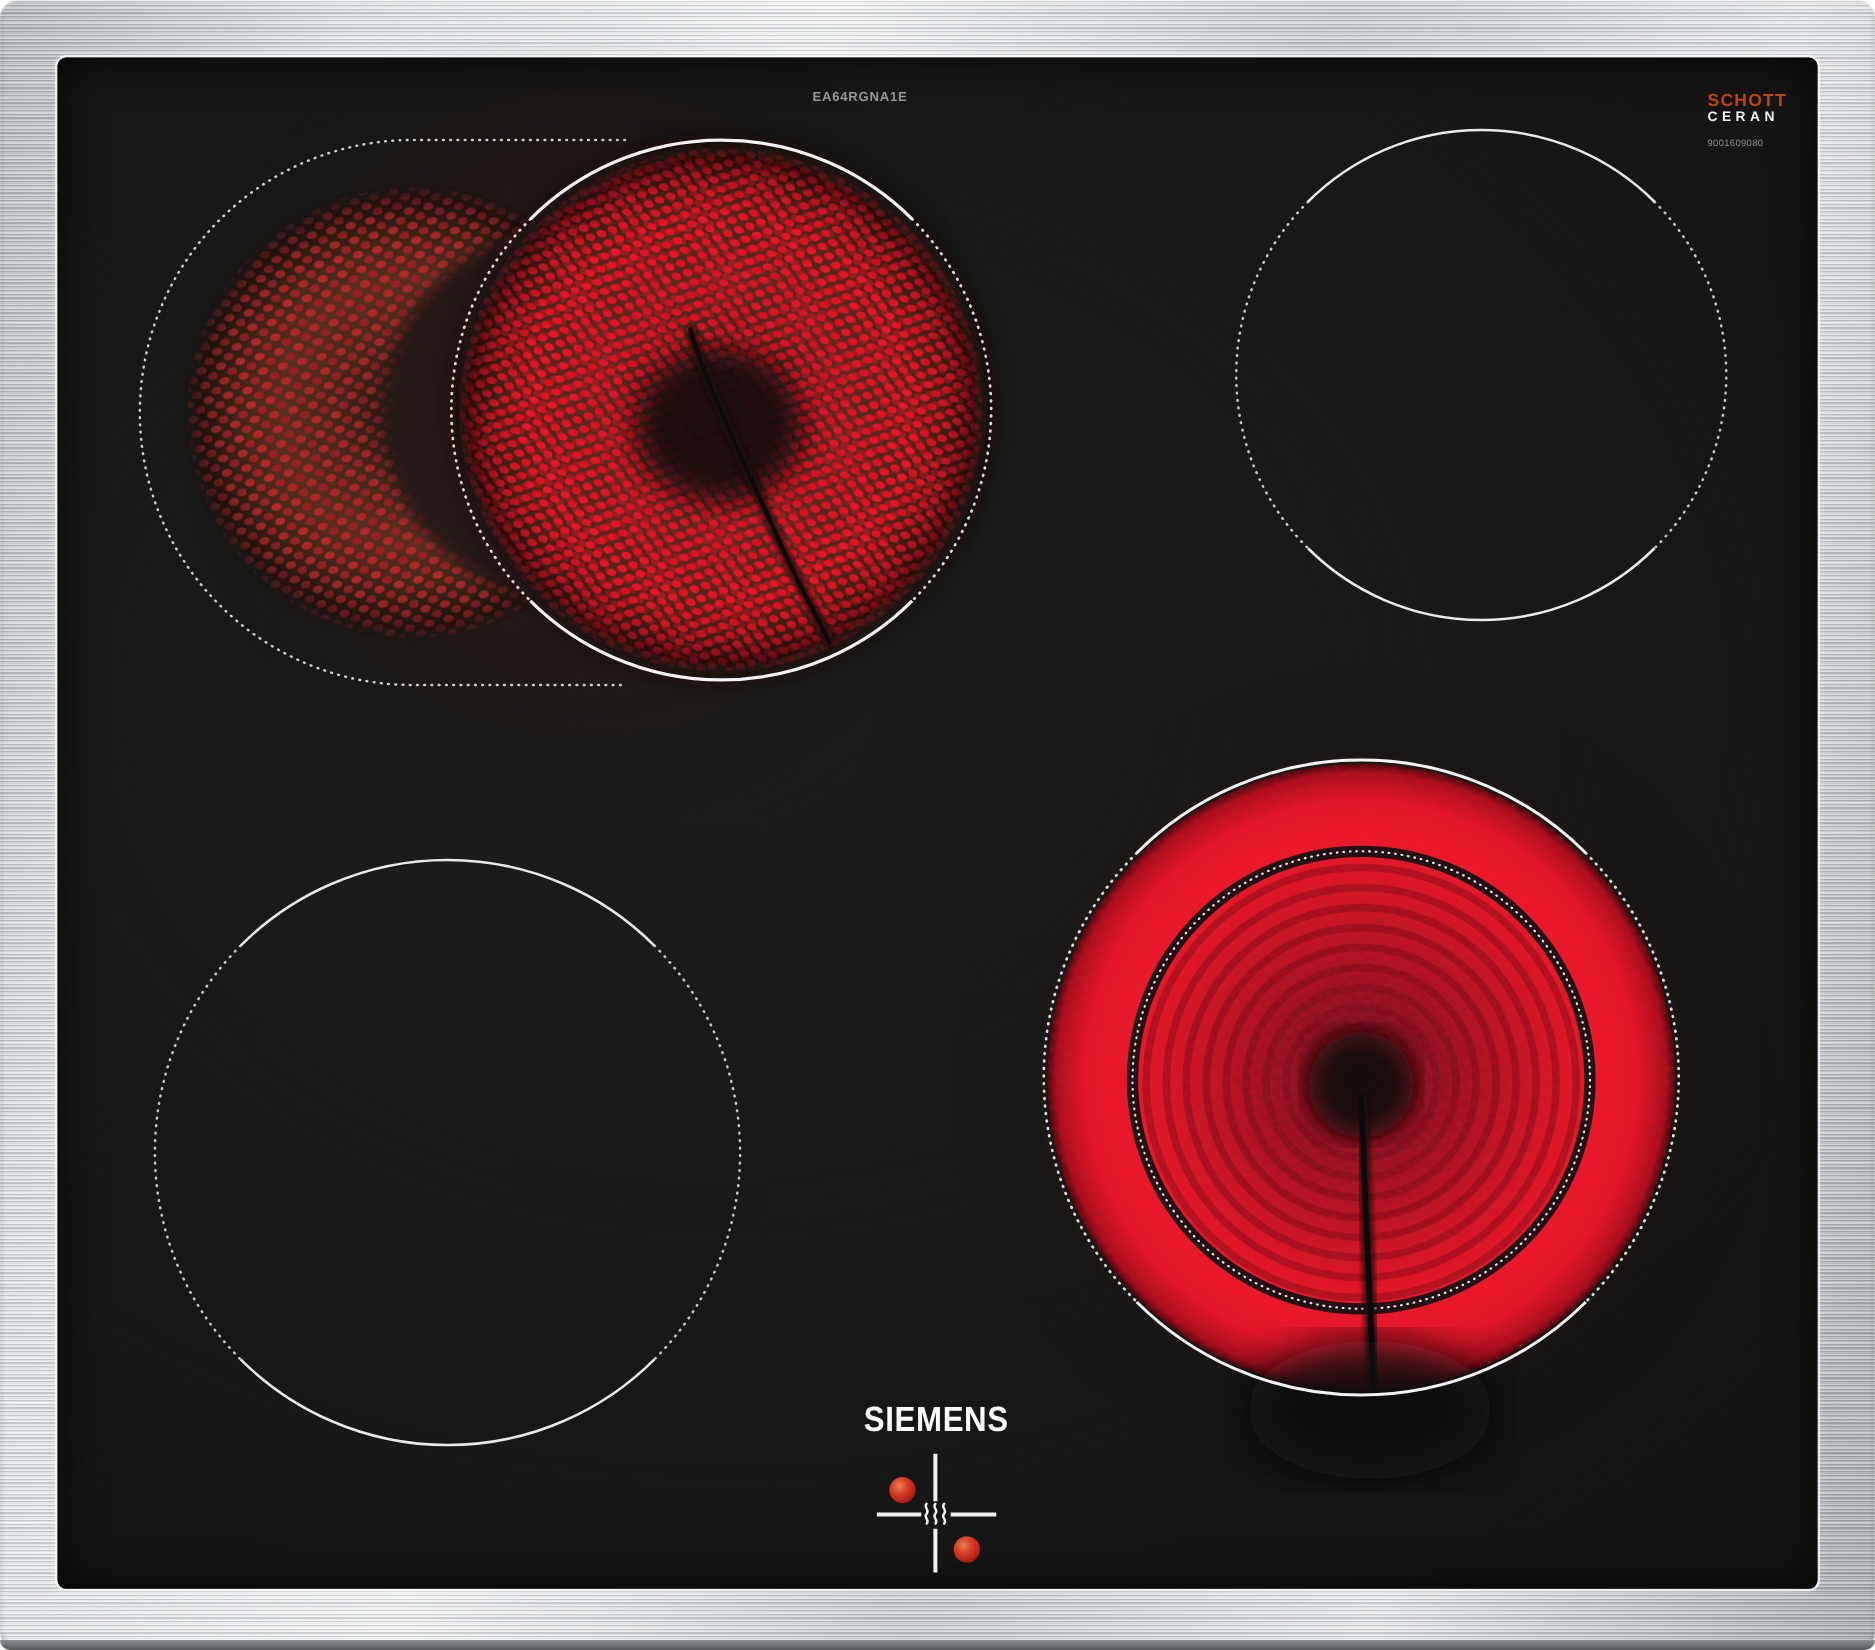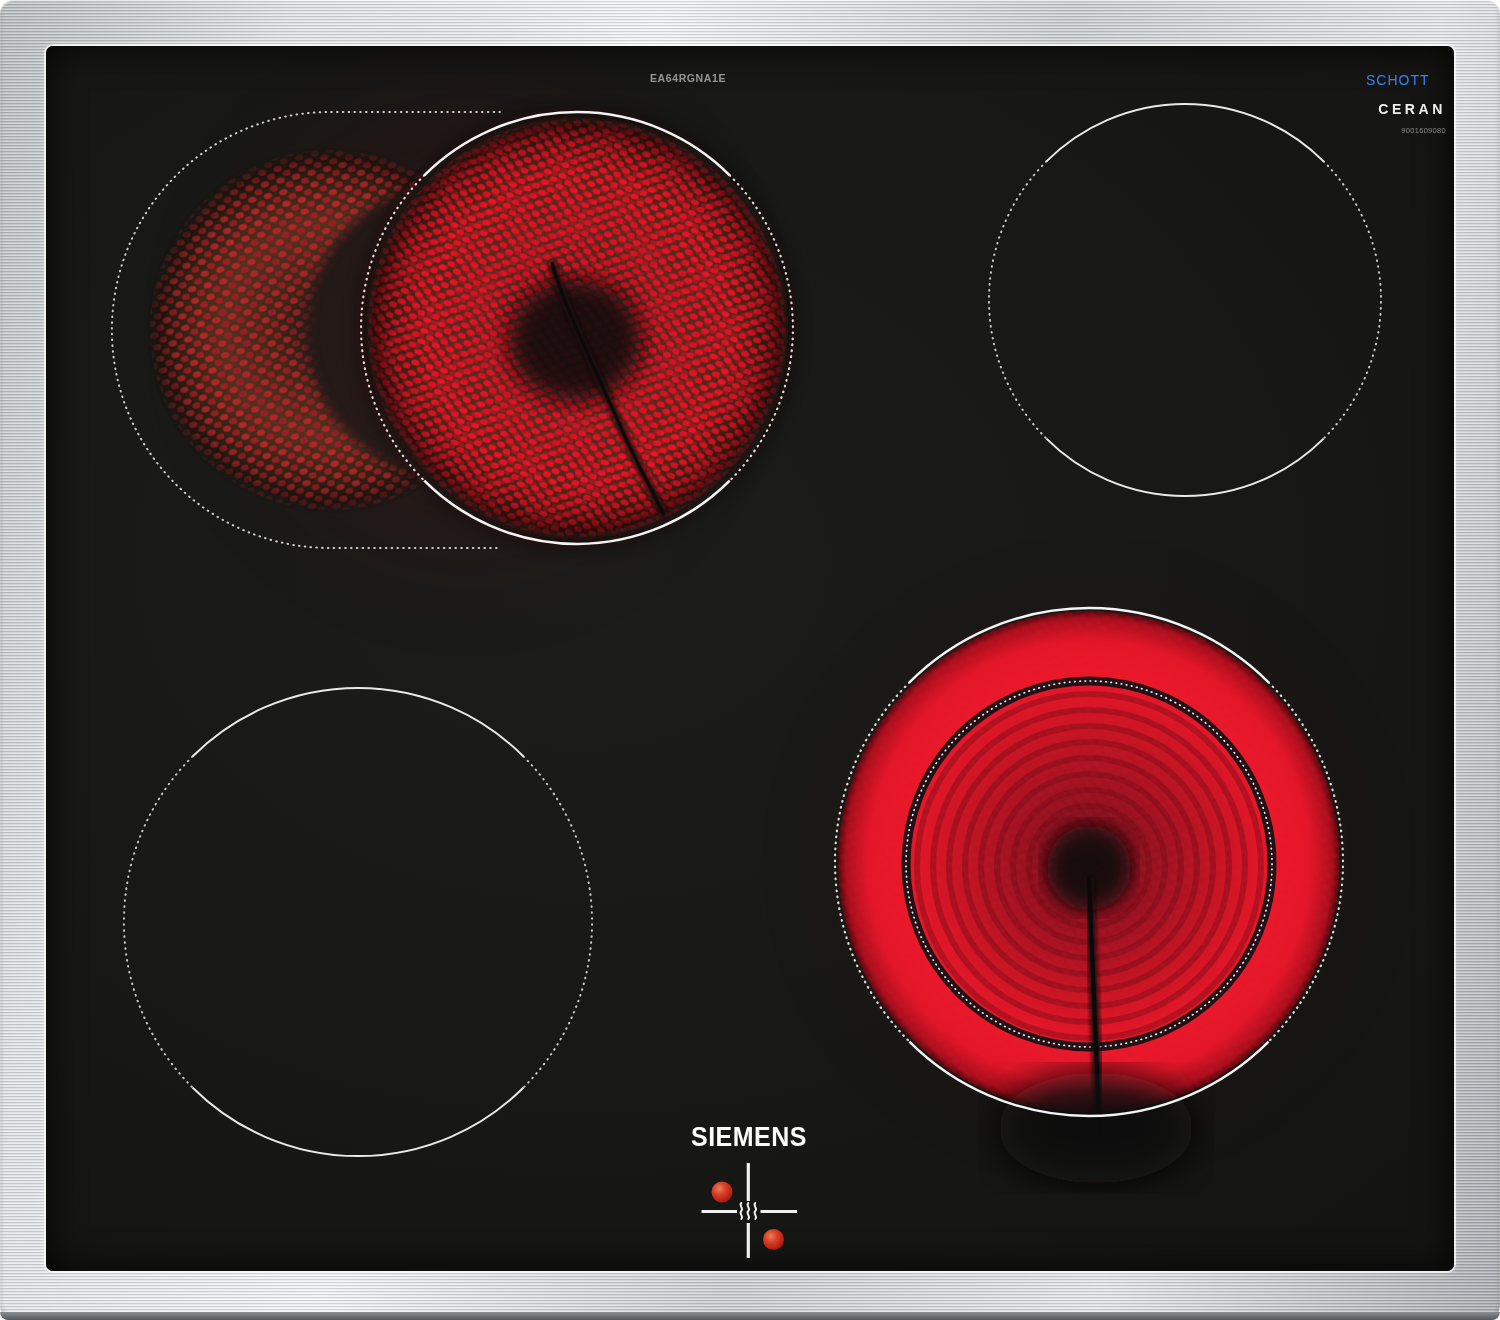--- a/index.html
+++ b/index.html
@@ -34,23 +34,23 @@
   }
 
   svg.overlay{position:absolute;left:0;top:0;}
 
   
   .model-number{
     position:absolute;left:650px;top:72px;width:200px;text-align:left;
     font-size:10.5px;font-weight:bold;letter-spacing:.6px;color:#969696;
   }
   .schott-block{position:absolute;left:1366px;top:73px;width:80px;line-height:1;}
-  .schott-line1{font-size:14px;font-weight:normal;letter-spacing:1px;color:#3b82f6;}
-  .schott-line2{font-size:14px;font-weight:bold;letter-spacing:3.6px;color:#f0f0f0;margin-top:15px;text-align:right;}
-  .schott-code{font-size:7.5px;color:#8d8d8d;letter-spacing:.3px;margin-top:11px;text-align:right;}
+  .schott-line1{font-size:14px;font-weight:bold;letter-spacing:1px;color:#c2410c;}
+  .schott-line2{font-size:11px;font-weight:bold;letter-spacing:3.6px;color:#f0f0f0;margin-top:2px;}
+  .schott-code{font-size:7.5px;color:#8d8d8d;letter-spacing:.3px;margin-top:11px;}
   .brand-logo{
     position:absolute;left:599px;top:1122px;width:300px;text-align:center;
     font-size:25px;font-weight:bold;letter-spacing:.5px;color:#fbfbfb;
     transform:scaleY(1.12);
   }
 </style>
 </head>
 <body>
 
 <div class="frame">

